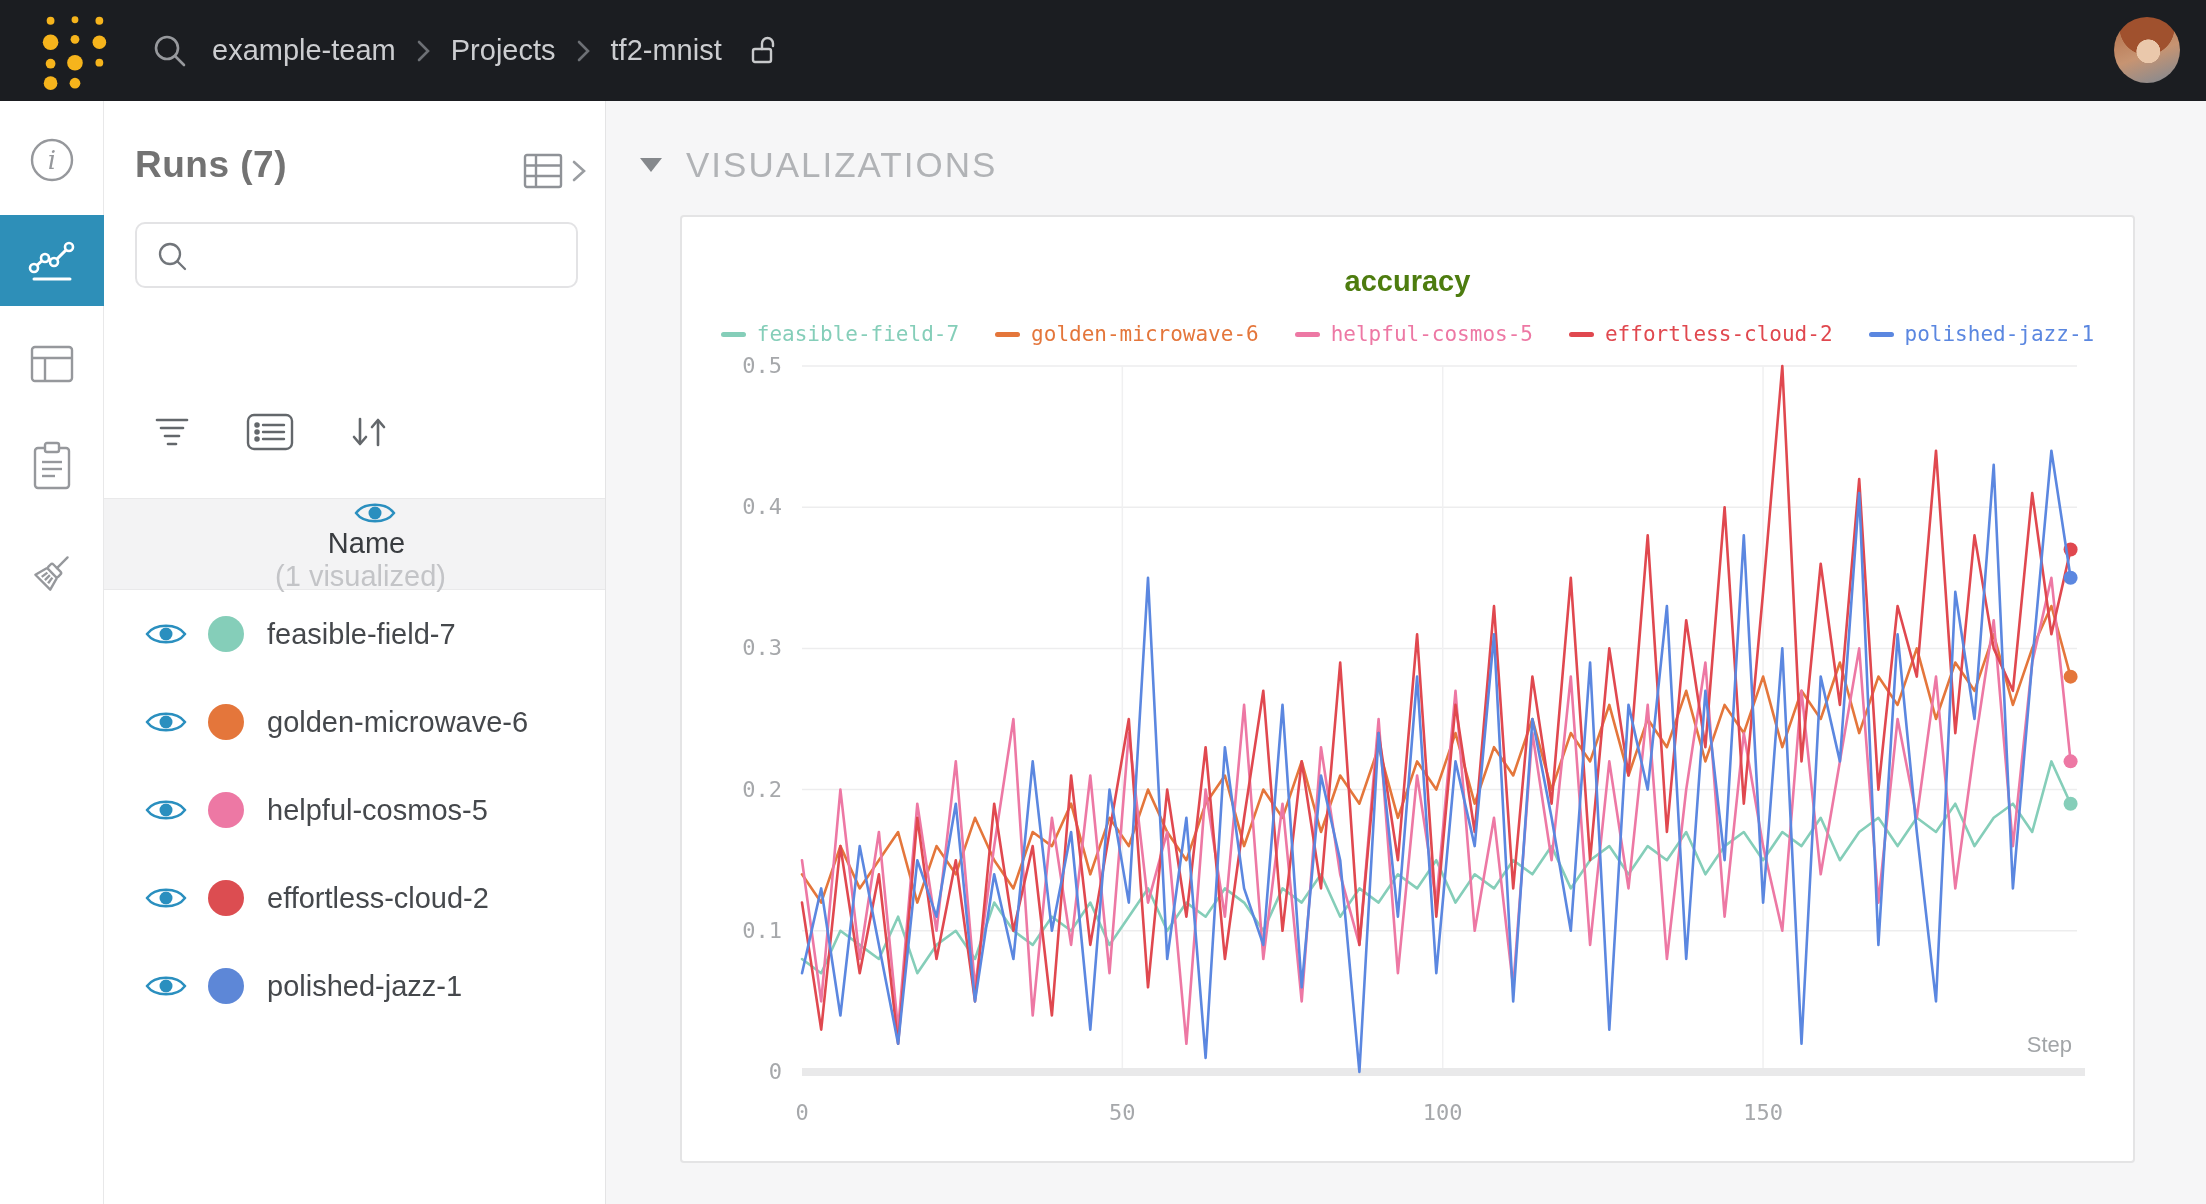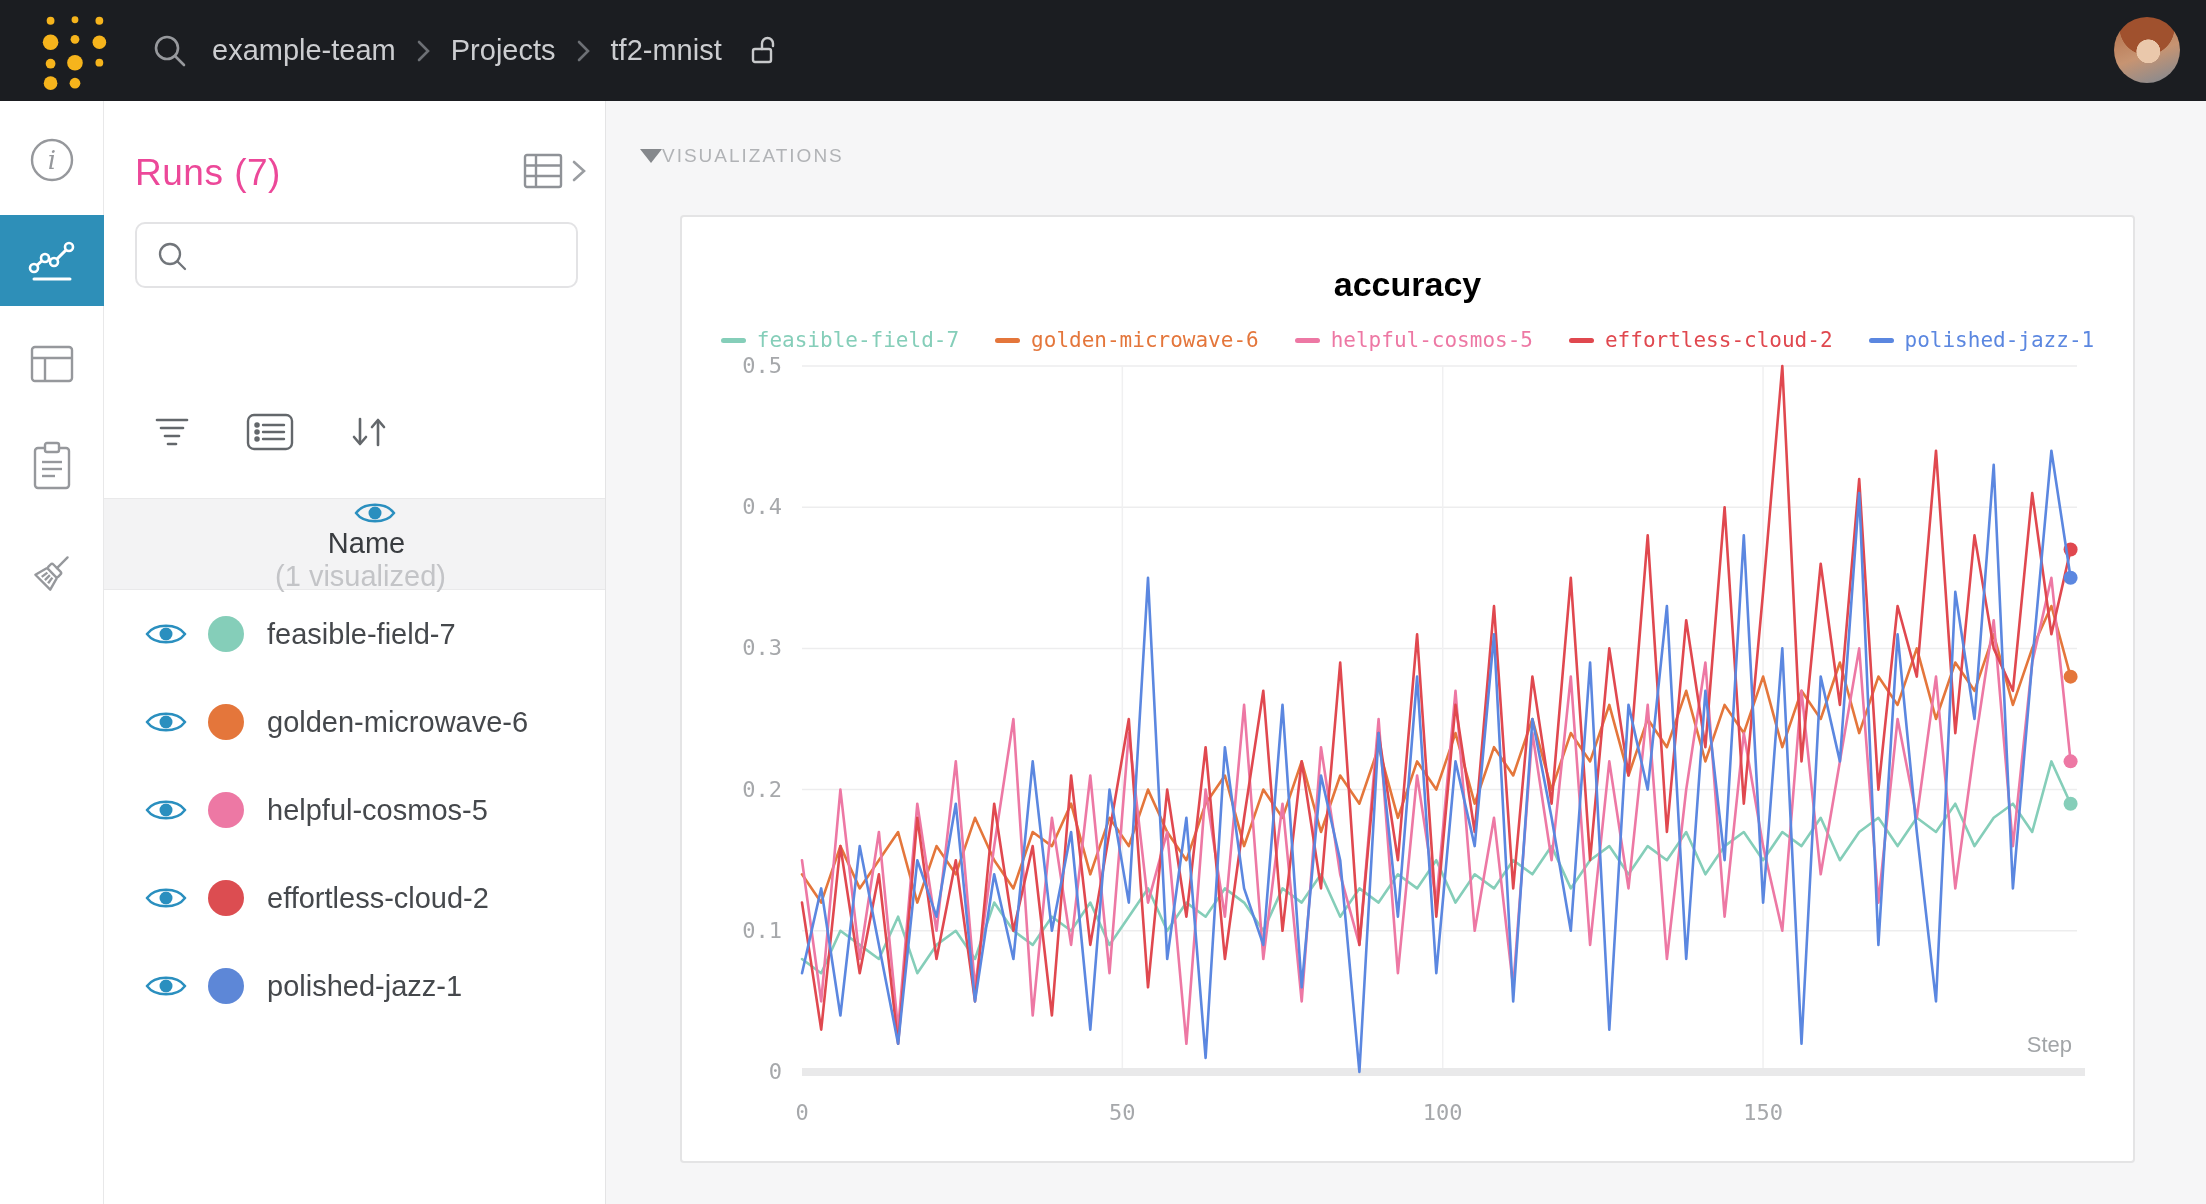--- a/index.html
+++ b/index.html
@@ -20,47 +20,47 @@
       linear-gradient(160deg, #b06a44 0%, #c79472 55%, #7d8894 100%);
   }
 
   
   .rail { position:absolute; left:0; top:101px; width:104px; bottom:0; background:#fff; border-right:1px solid #e8e8e9; }
   .rail-item { position:absolute; left:0; width:104px; display:flex; justify-content:center; cursor:pointer; }
   .rail-item.active { background:#2e8fb8; }
 
   
   .runs-panel { position:absolute; left:104px; top:101px; width:502px; bottom:0; background:#fff; border-right:1px solid #e4e4e5; }
-  .runs-title { position:absolute; left:31px; top:51px; font-size:37px; color:#ec4899; letter-spacing:.5px; }
+  .runs-title { position:absolute; left:31px; top:43px; font-size:37px; color:#737373; letter-spacing:.5px;font-weight:bold; }
   .runs-table-toggle { position:absolute; right:18px; top:52px; display:flex; align-items:center; gap:8px; cursor:pointer; }
   .runs-search { position:absolute; left:31px; top:121px; width:443px; height:66px; border:2px solid #e3e3e5; border-radius:10px; background:#fff; padding:0 16px 0 62px; font-size:26px; color:#444; outline:none; }
   .runs-search-icon { position:absolute; left:52px; top:139px; pointer-events:none; }
   .filter-row { position:absolute; left:50px; top:312px; display:flex; align-items:center; gap:56px; }
   .filter-row .f-icon { cursor:pointer; display:flex; }
   .name-header { position:absolute; left:0; right:0; top:397px; height:92px; background:#f3f3f4; border-top:1px solid #e9e9ea; border-bottom:1px solid #e9e9ea; display:flex; align-items:center;flex-direction:column; }
   .name-header .eye { margin-left:41px; }
   .name-label { margin-left:24px; font-size:29px; color:#393c40; }
   .name-suffix { margin-left:12px; font-size:29px; color:#c3c4c7; }
   .run-rows { position:absolute; left:0; right:0; top:489px; }
   .run-row { height:88px; display:flex; align-items:center; cursor:pointer; }
   .run-row .eye { margin-left:41px; cursor:pointer; }
   .run-dot { width:36px; height:36px; border-radius:50%; margin-left:21px; flex:0 0 auto; }
   .run-name { margin-left:23px; font-size:29px; color:#45484c; }
   .eye { display:flex; }
 
   
   .main { position:absolute; left:606px; top:101px; right:0; bottom:0; background:#f6f6f7; }
   .viz-header { position:absolute; left:34px; top:44px; display:flex; align-items:center; cursor:pointer; }
   .viz-caret { width:0; height:0; border-left:11px solid transparent; border-right:11px solid transparent; border-top:14px solid #85888c; }
-  .viz-label { font-size:19px; letter-spacing:2px; color:#b1b3b6; }
+  .viz-label { margin-left:24px; font-size:35px; letter-spacing:2px; color:#b1b3b6; }
   .add-viz-btn { position:absolute; right:23px; top:30px; height:61px; padding:0 29px; background:#2d8cb8; border:none; border-radius:6px; color:#fff; font-size:28px; font-family:"Liberation Sans",sans-serif; cursor:pointer; }
 
   
   .chart-card { position:absolute; left:74px; top:114px; width:1455px; height:948px; background:#fff; border:2px solid #e4e4e5; border-radius:4px; cursor:pointer; }
-  .chart-title { margin-top:48px; text-align:center; font-size:34px; font-weight:bold; color:#000000; }
+  .chart-title { margin-top:48px; text-align:center; font-size:29px; font-weight:bold; color:#4d7c0f; }
   .chart-legend { margin-top:24px; display:flex; justify-content:center; align-items:center; gap:36px; }
   .legend-item { display:flex; align-items:center; gap:11px; }
   .legend-swatch { width:25px; height:5px; border-radius:3px; }
   .legend-label { font-family:"DejaVu Sans Mono", monospace; font-size:21px; }
   #plot { position:absolute; left:0; top:130px; }
   .ytick, .xtick { font-family:"DejaVu Sans Mono", monospace; font-size:22px; fill:#a6a8ab; }
   .axis-label { font-family:"Liberation Sans", sans-serif; font-size:22px; fill:#a2a5a8; }
 </style>
 </head>
 <body>

